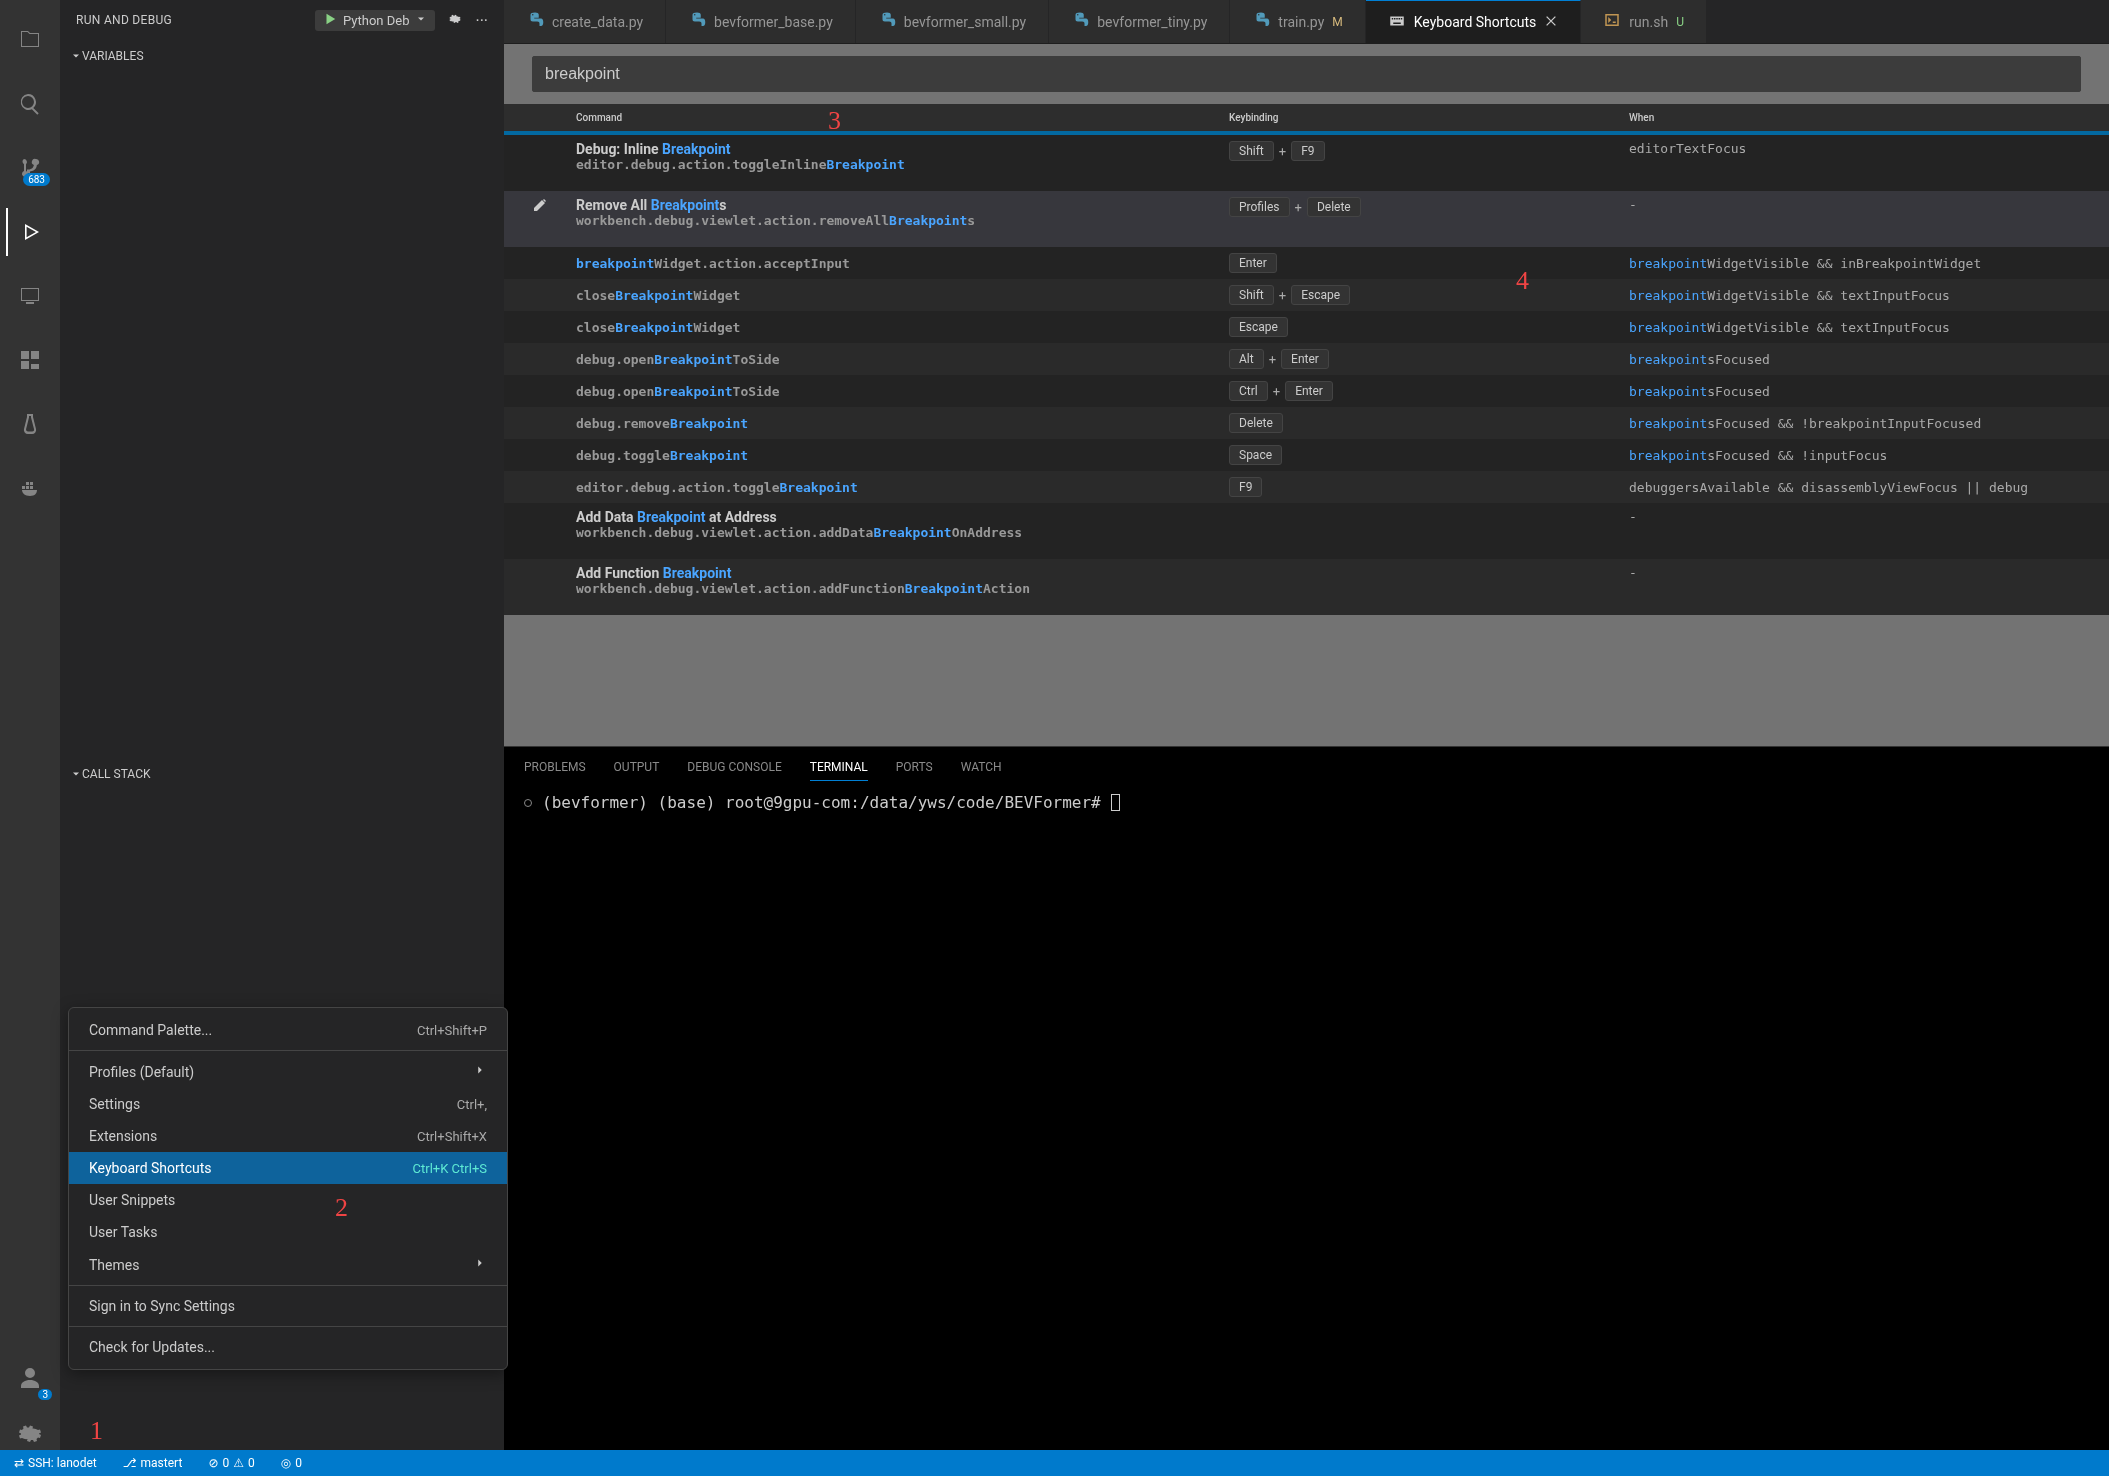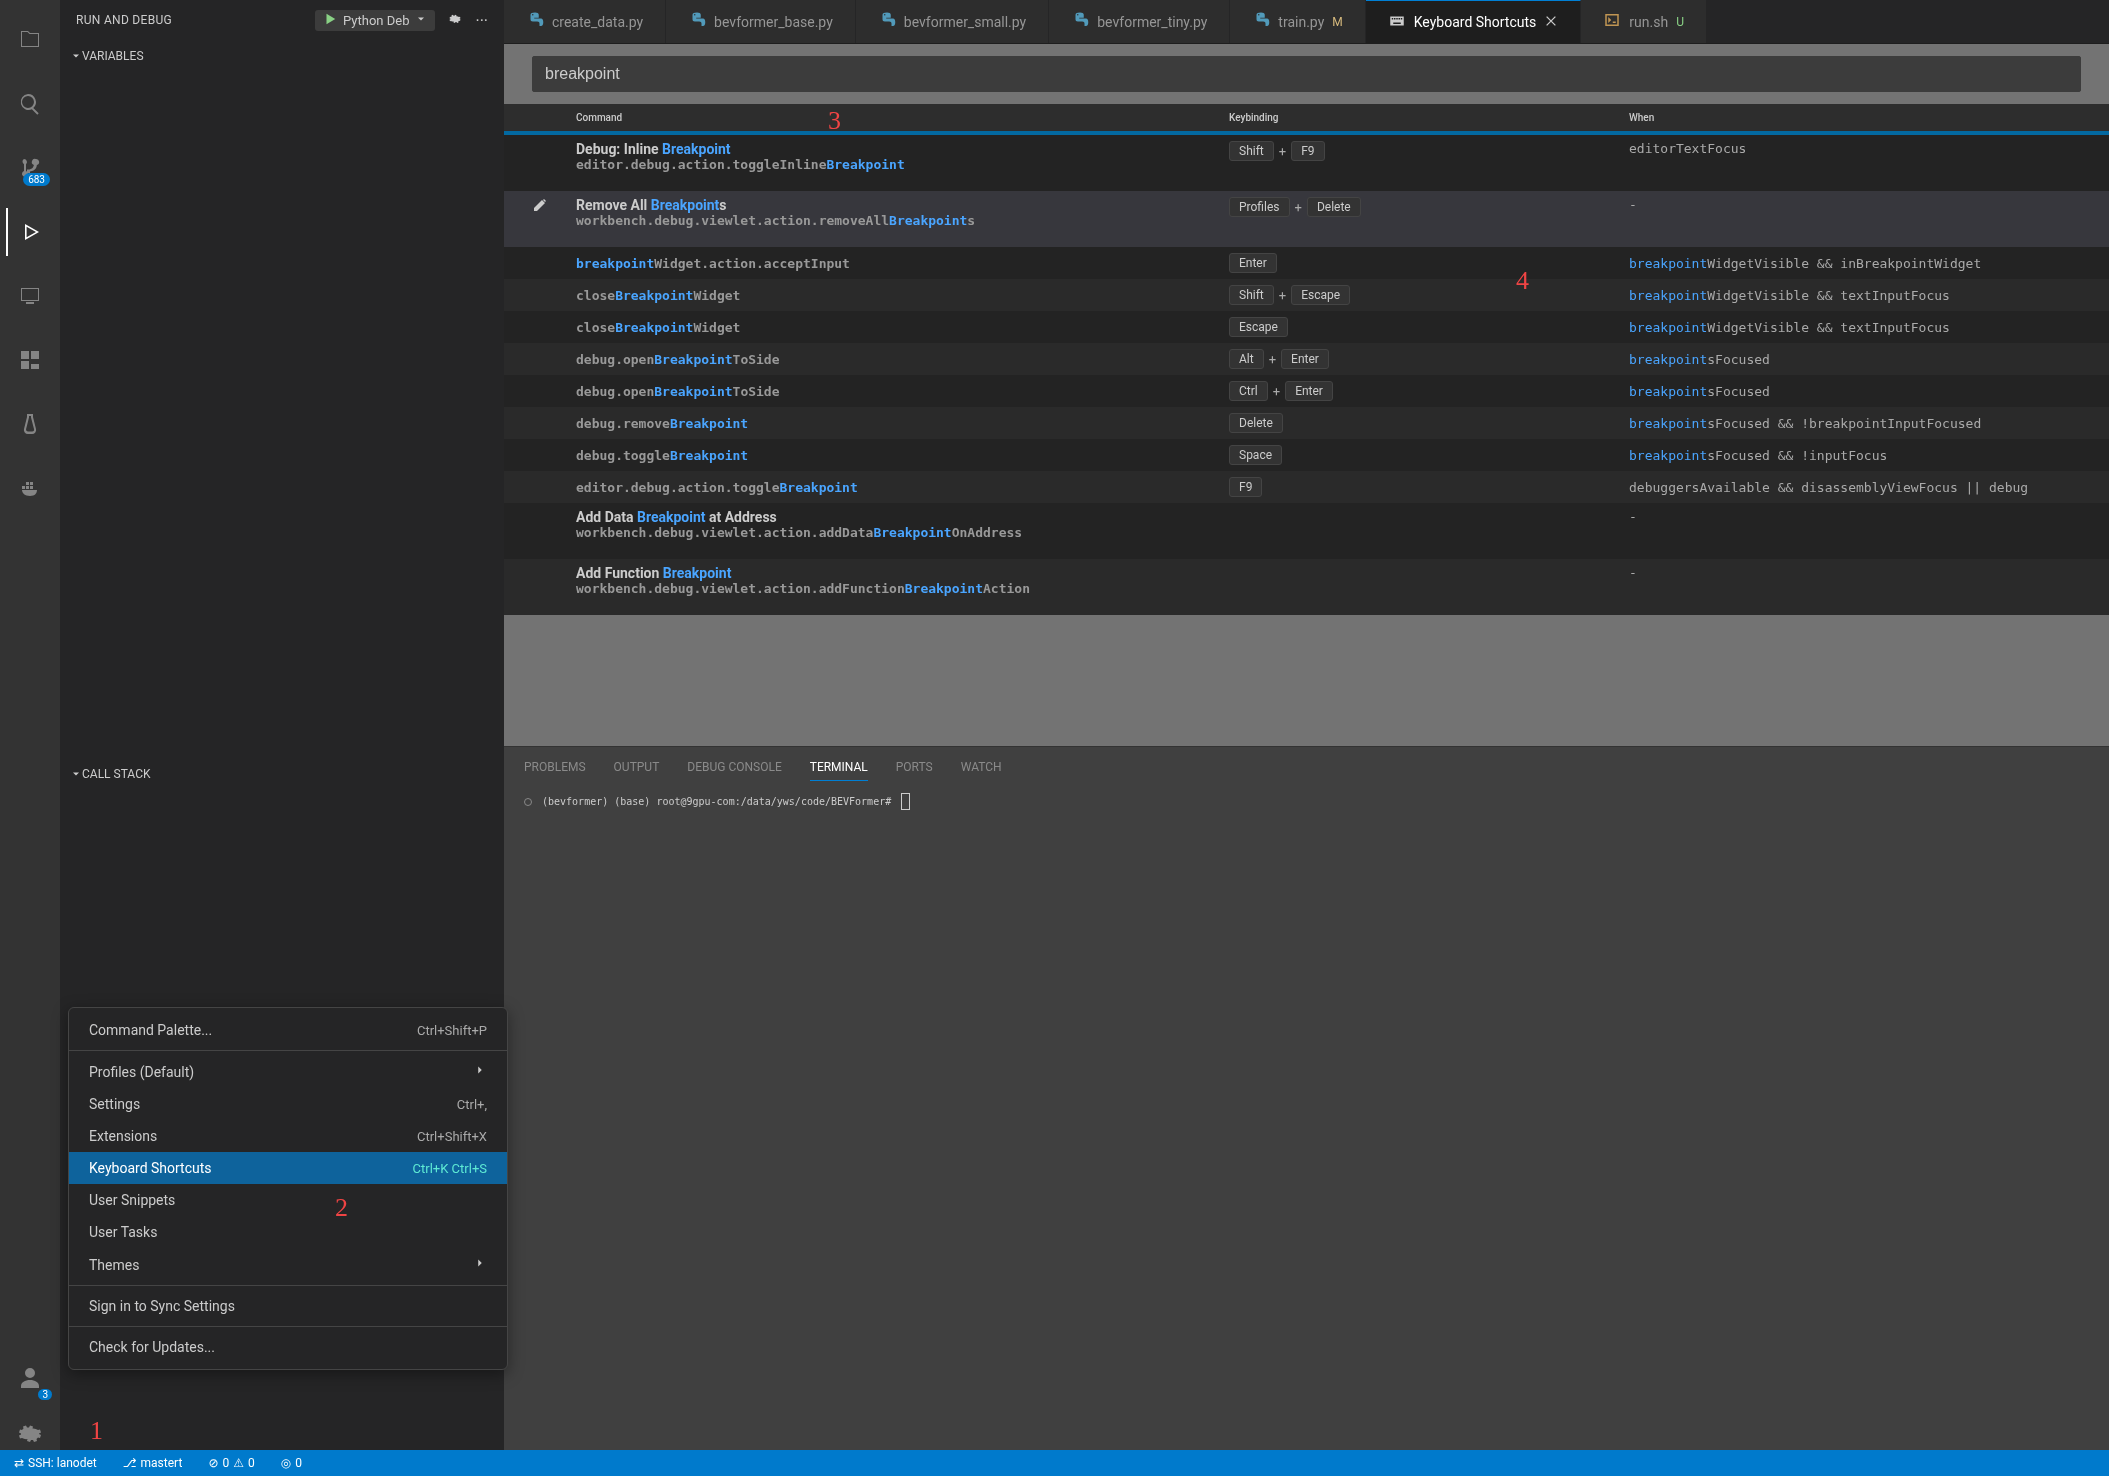--- a/index.html
+++ b/index.html
@@ -184,39 +184,39 @@
   font-size: 12px;
   color: #ccc;
 }
 .key-plus { color: #aaa; font-size: 13px; }
 .when-text { font-family: "Consolas", monospace; font-size: 13px; color: #aaa; }
 .when-text .hl { color: #4aa5ff; }
 .gutter-icon svg { fill: #ccc; width: 16px; height: 16px; }
 .gutter-cell { display: flex; align-items: center; justify-content: center; }
 .bottom-panel {
   height: 730px;
-  background: #404040;
+  background: #000000;
   border-top: 1px solid #333;
   display: flex;
   flex-direction: column;
 }
 .panel-tabs {
   height: 40px;
   display: flex;
   align-items: center;
   gap: 28px;
   padding: 0 20px;
   font-size: 12px;
 }
 .panel-tab { color: #8a8a8a; padding: 6px 0; cursor: pointer; }
 .panel-tab.active { color: #fff; border-bottom: 1px solid #007fd4; }
 .terminal-body {
   padding: 6px 20px;
   font-family: "Consolas", monospace;
-  font-size: 10px;
+  font-size: 16px;
   color: #ccc;
 }
 .term-line { display: flex; align-items: center; gap: 10px; }
 .term-circle {
   width: 8px; height: 8px; border: 1px solid #888; border-radius: 50%;
 }
 .cursor-box {
   width: 9px; height: 17px; border: 1px solid #ccc;
 }
 .context-menu {

